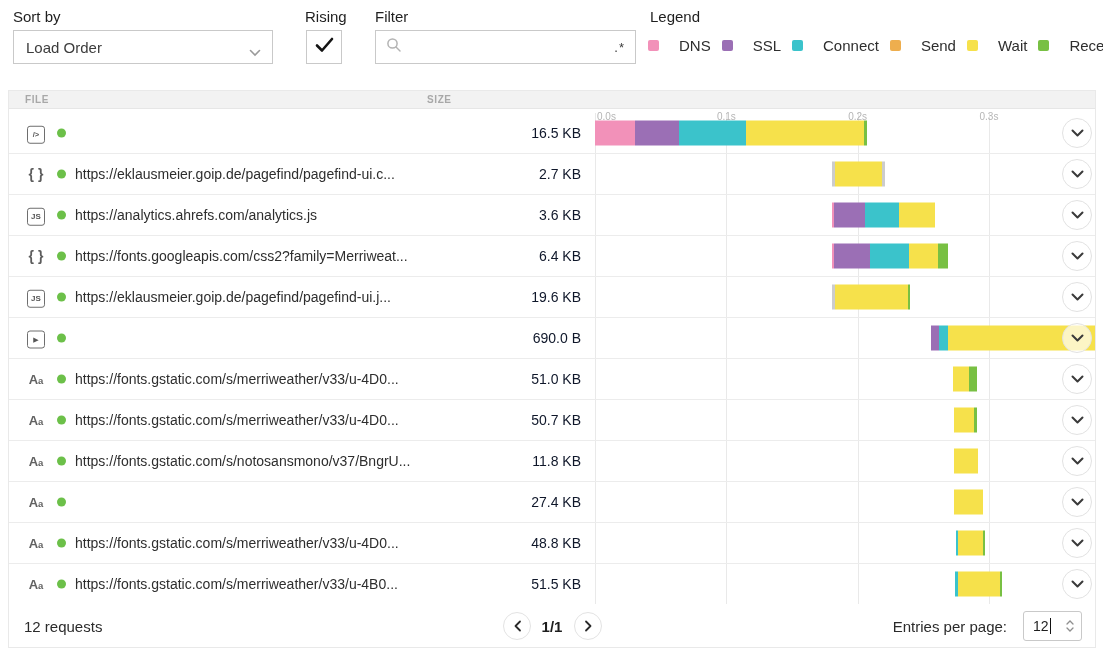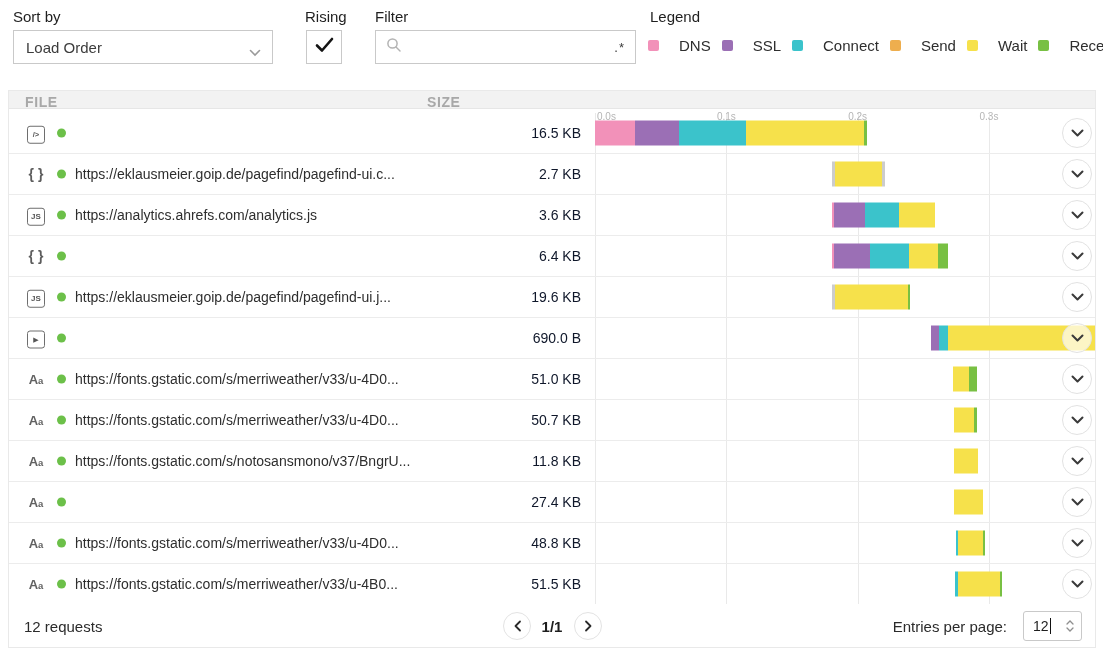--- a/index.html
+++ b/index.html
@@ -23,21 +23,21 @@
   #regex-hint { font-size:13px; color:#3c3c3c; cursor:pointer; letter-spacing:1px; }
 
   
   #legend-row { position:absolute; left:648px; top:37px; display:flex; align-items:center; gap:11px; }
   .lg-item { display:flex; align-items:center; gap:20px; font-size:15px; color:#2e2e2e; }
   .lg-swatch { width:11px; height:11px; border-radius:2px; display:inline-block; }
 
   
   #panel { position:absolute; left:8px; top:90px; width:1088px; height:558px; border:1px solid #e9e9e9; background:#fff; }
   #head-band { position:absolute; left:0; top:0; width:100%; height:18px; background:#f2f2f2; border-bottom:1px solid #e6e6e6; }
-  .col-h { position:absolute; top:3px; font-size:14px; font-weight:bold; letter-spacing:.6px; color:#a8a8a8; }
+  .col-h { position:absolute; top:3px; font-size:10px; font-weight:bold; letter-spacing:.6px; color:#a8a8a8; }
   #col-file { left:16px; }
   #col-size { left:418px; }
 
   #ticks { position:absolute; left:0; top:16px; width:100%; height:13px; pointer-events:none; }
   .tick-lb { position:absolute; top:4px; font-size:10px; color:#b5b5b5; white-space:nowrap; }
 
   #gridlines { position:absolute; top:22px; left:0; width:100%; height:492px; pointer-events:none; }
   .gline { position:absolute; top:0; bottom:0; width:1px; background:#e9e9e9; }
 
   #rows { position:absolute; left:0; top:22px; width:100%; height:492px; overflow:hidden; }
@@ -212,20 +212,21 @@
           </div>
           <div class="expand-btn">
             <svg width="13" height="9" viewBox="0 0 13 9">
               <path d="M1.5 1.5 L6.5 6.5 L11.5 1.5" fill="none" stroke="#3a3a3a" stroke-width="2" stroke-linecap="round" stroke-linejoin="round"></path>
             </svg>
           </div>
         </div>
         <div class="row">
           <span class="fticon"><span class="ft-text">{ }</span></span>
           <span class="status-dot"></span>
+          <span class="url">https://fonts.googleapis.com/css2?family=Merriweat...</span>
           <span class="size">6.4 KB</span>
           <div class="bar" style="left: 823.051px; width: 115.964px;">
             <div class="seg" style="left: 0px; width: 1.96995px; background: rgb(242, 145, 185);"></div>
             <div class="seg" style="left: 1.96995px; width: 35.9844px; background: rgb(155, 111, 181);"></div>
             <div class="seg" style="left: 37.9544px; width: 39.005px; background: rgb(59, 195, 203);"></div>
             <div class="seg" style="left: 76.9594px; width: 29.0239px; background: rgb(246, 225, 75);"></div>
             <div class="seg" style="left: 105.983px; width: 9.98108px; background: rgb(120, 192, 67);"></div>
           </div>
           <div class="expand-btn">
             <svg width="13" height="9" viewBox="0 0 13 9">

